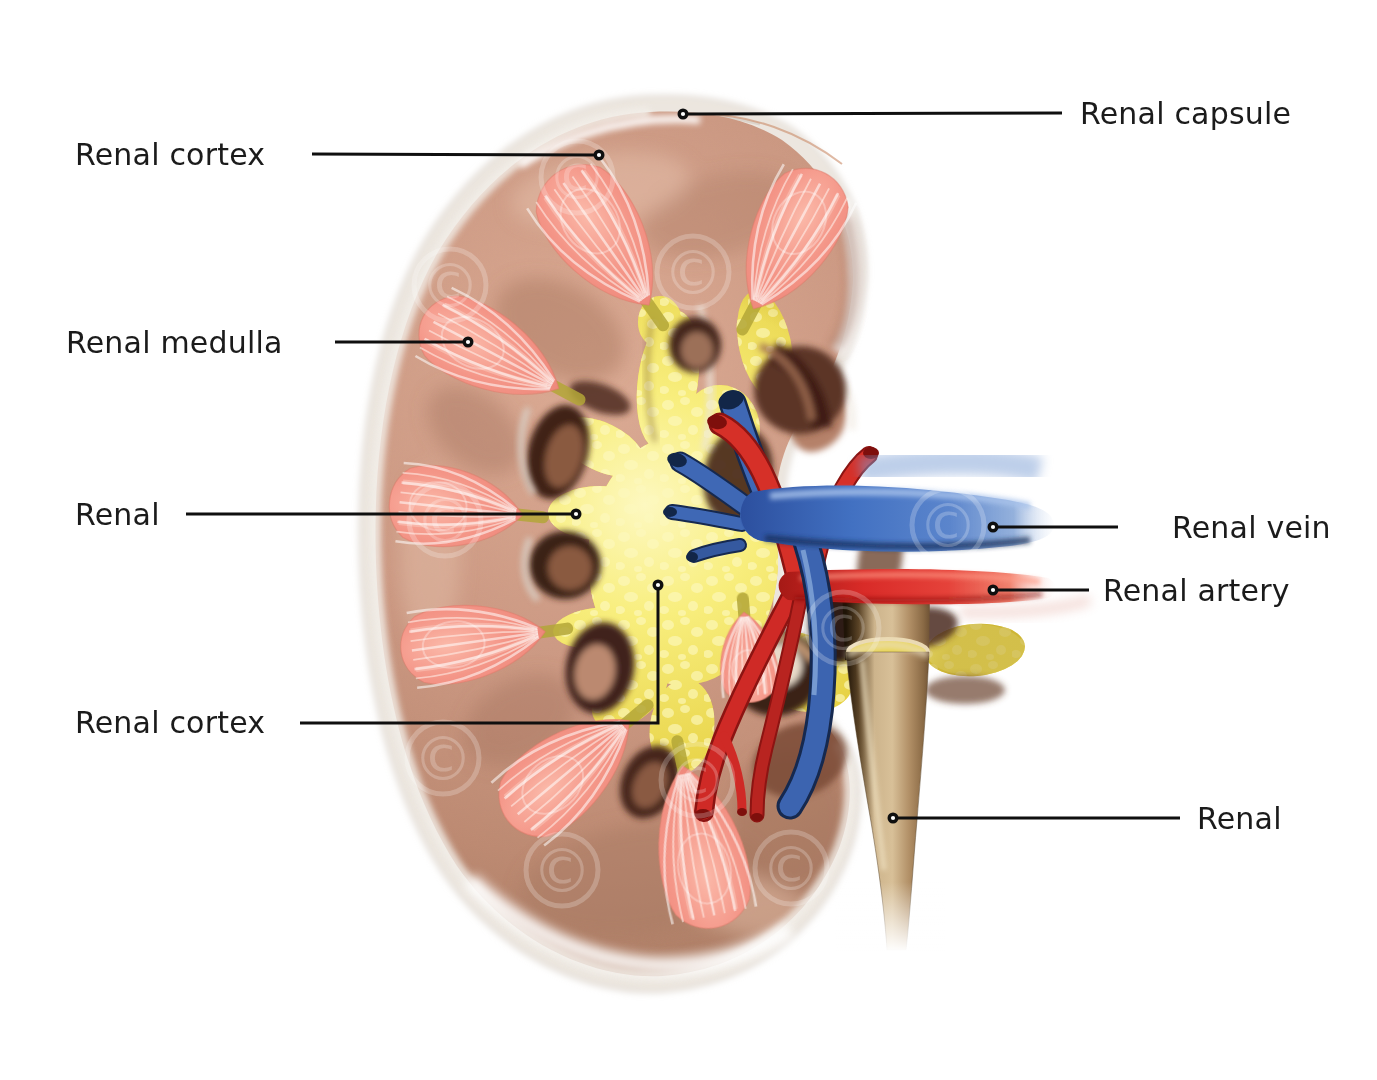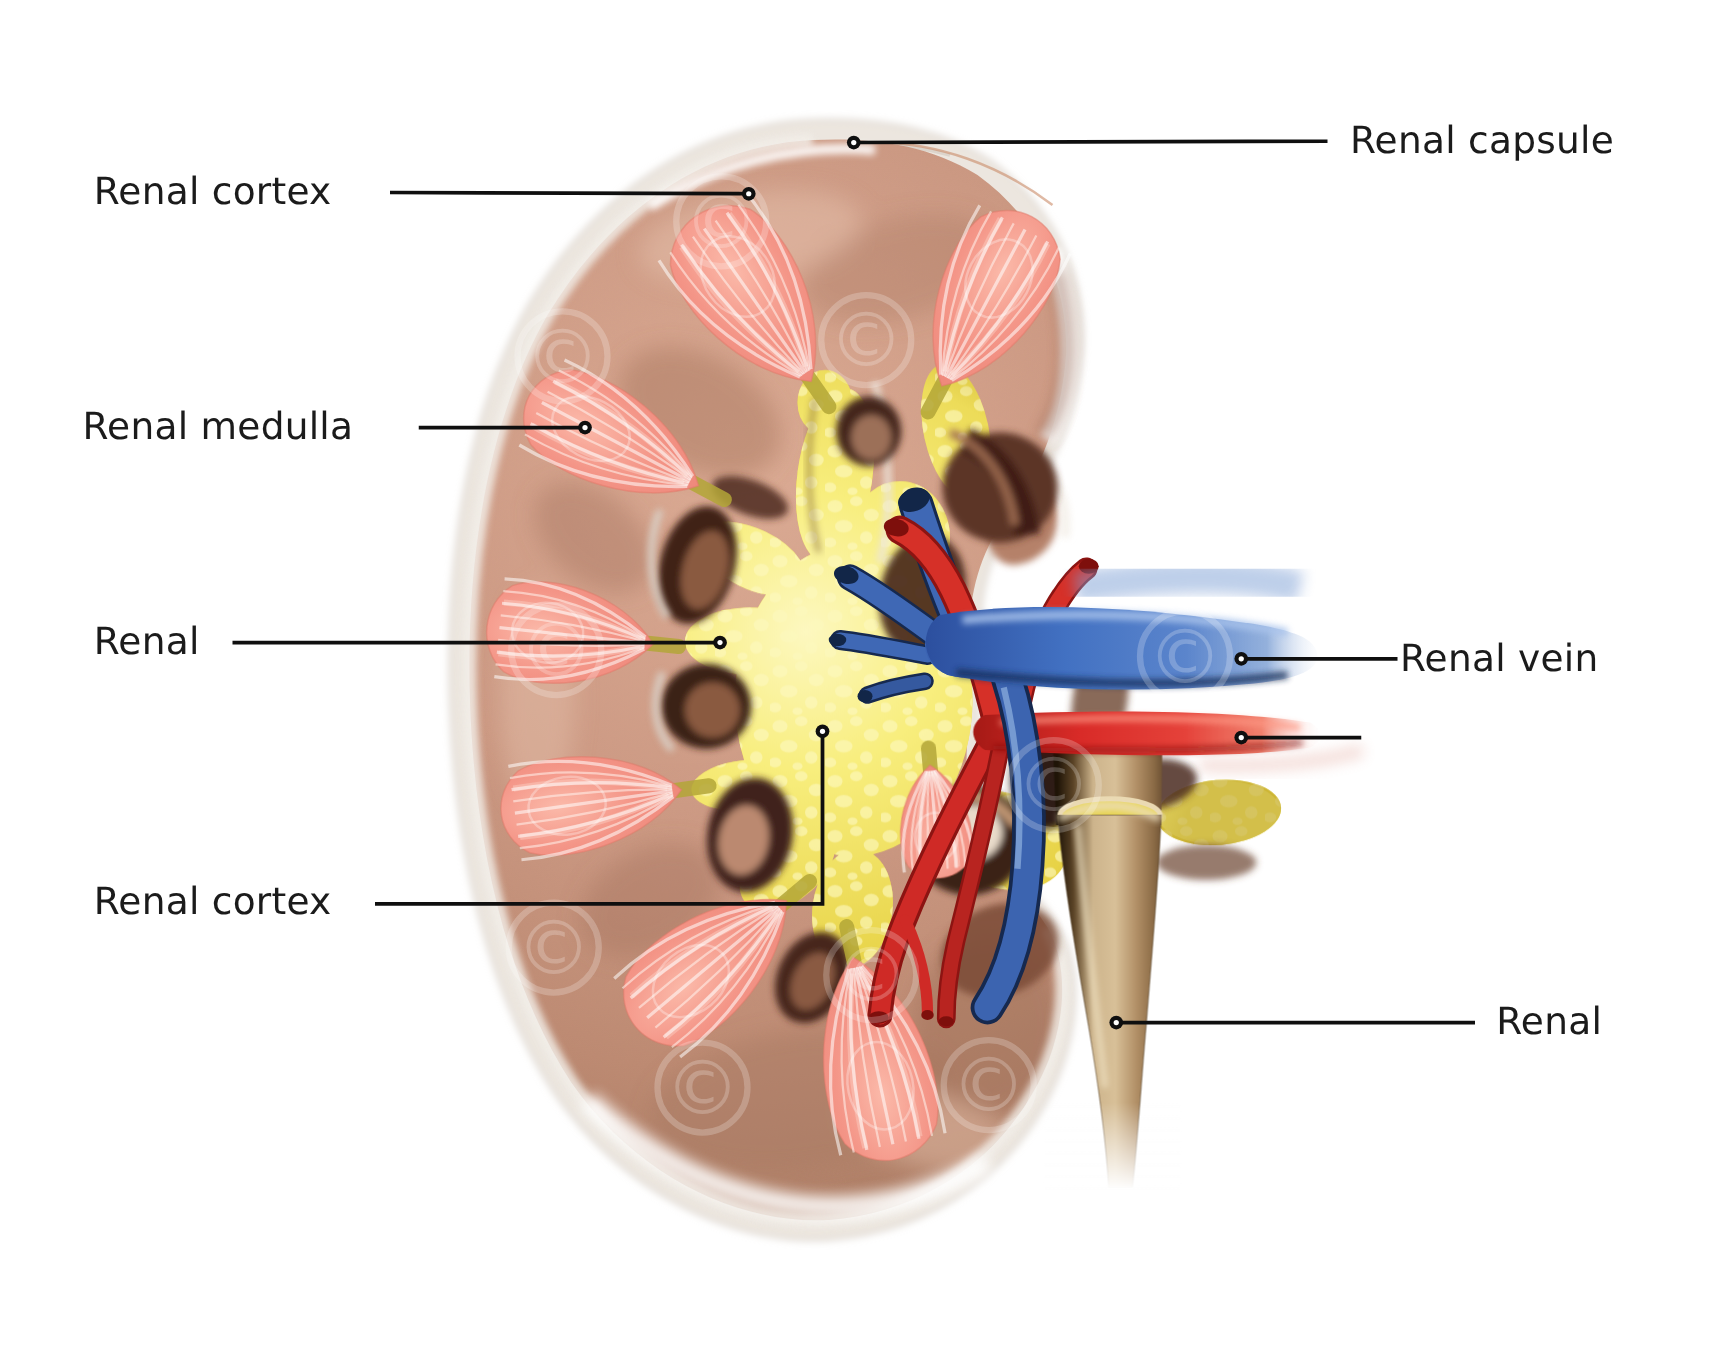--- a/index.html
+++ b/index.html
@@ -463,16 +463,17 @@
           <circle cx="893" cy="818" r="2.1" fill="#ffffff" stroke="none"></circle>
         </g>
   </g>
 </svg>
 
 <div class="anat-label" style="left:1080px;top:113px">Renal capsule</div>
 <div class="anat-label" style="left:75px;top:154px">Renal cortex</div>
 <div class="anat-label" style="left:66px;top:342px">Renal medulla</div>
 <div class="anat-label" style="left:75px;top:514px">Renal</div>
 <div class="anat-label" style="left:75px;top:722px">Renal cortex</div>
-<div class="anat-label" style="left:1120px;top:527px">Renal vein</div>
+<div class="anat-label" style="left:1172px;top:527px">Renal vein</div>
+<div class="anat-label" style="left:1103px;top:590px">Renal artery</div>
 <div class="anat-label" style="left:1197px;top:818px">Renal</div>
 
 </div>
 
 </body></html>

